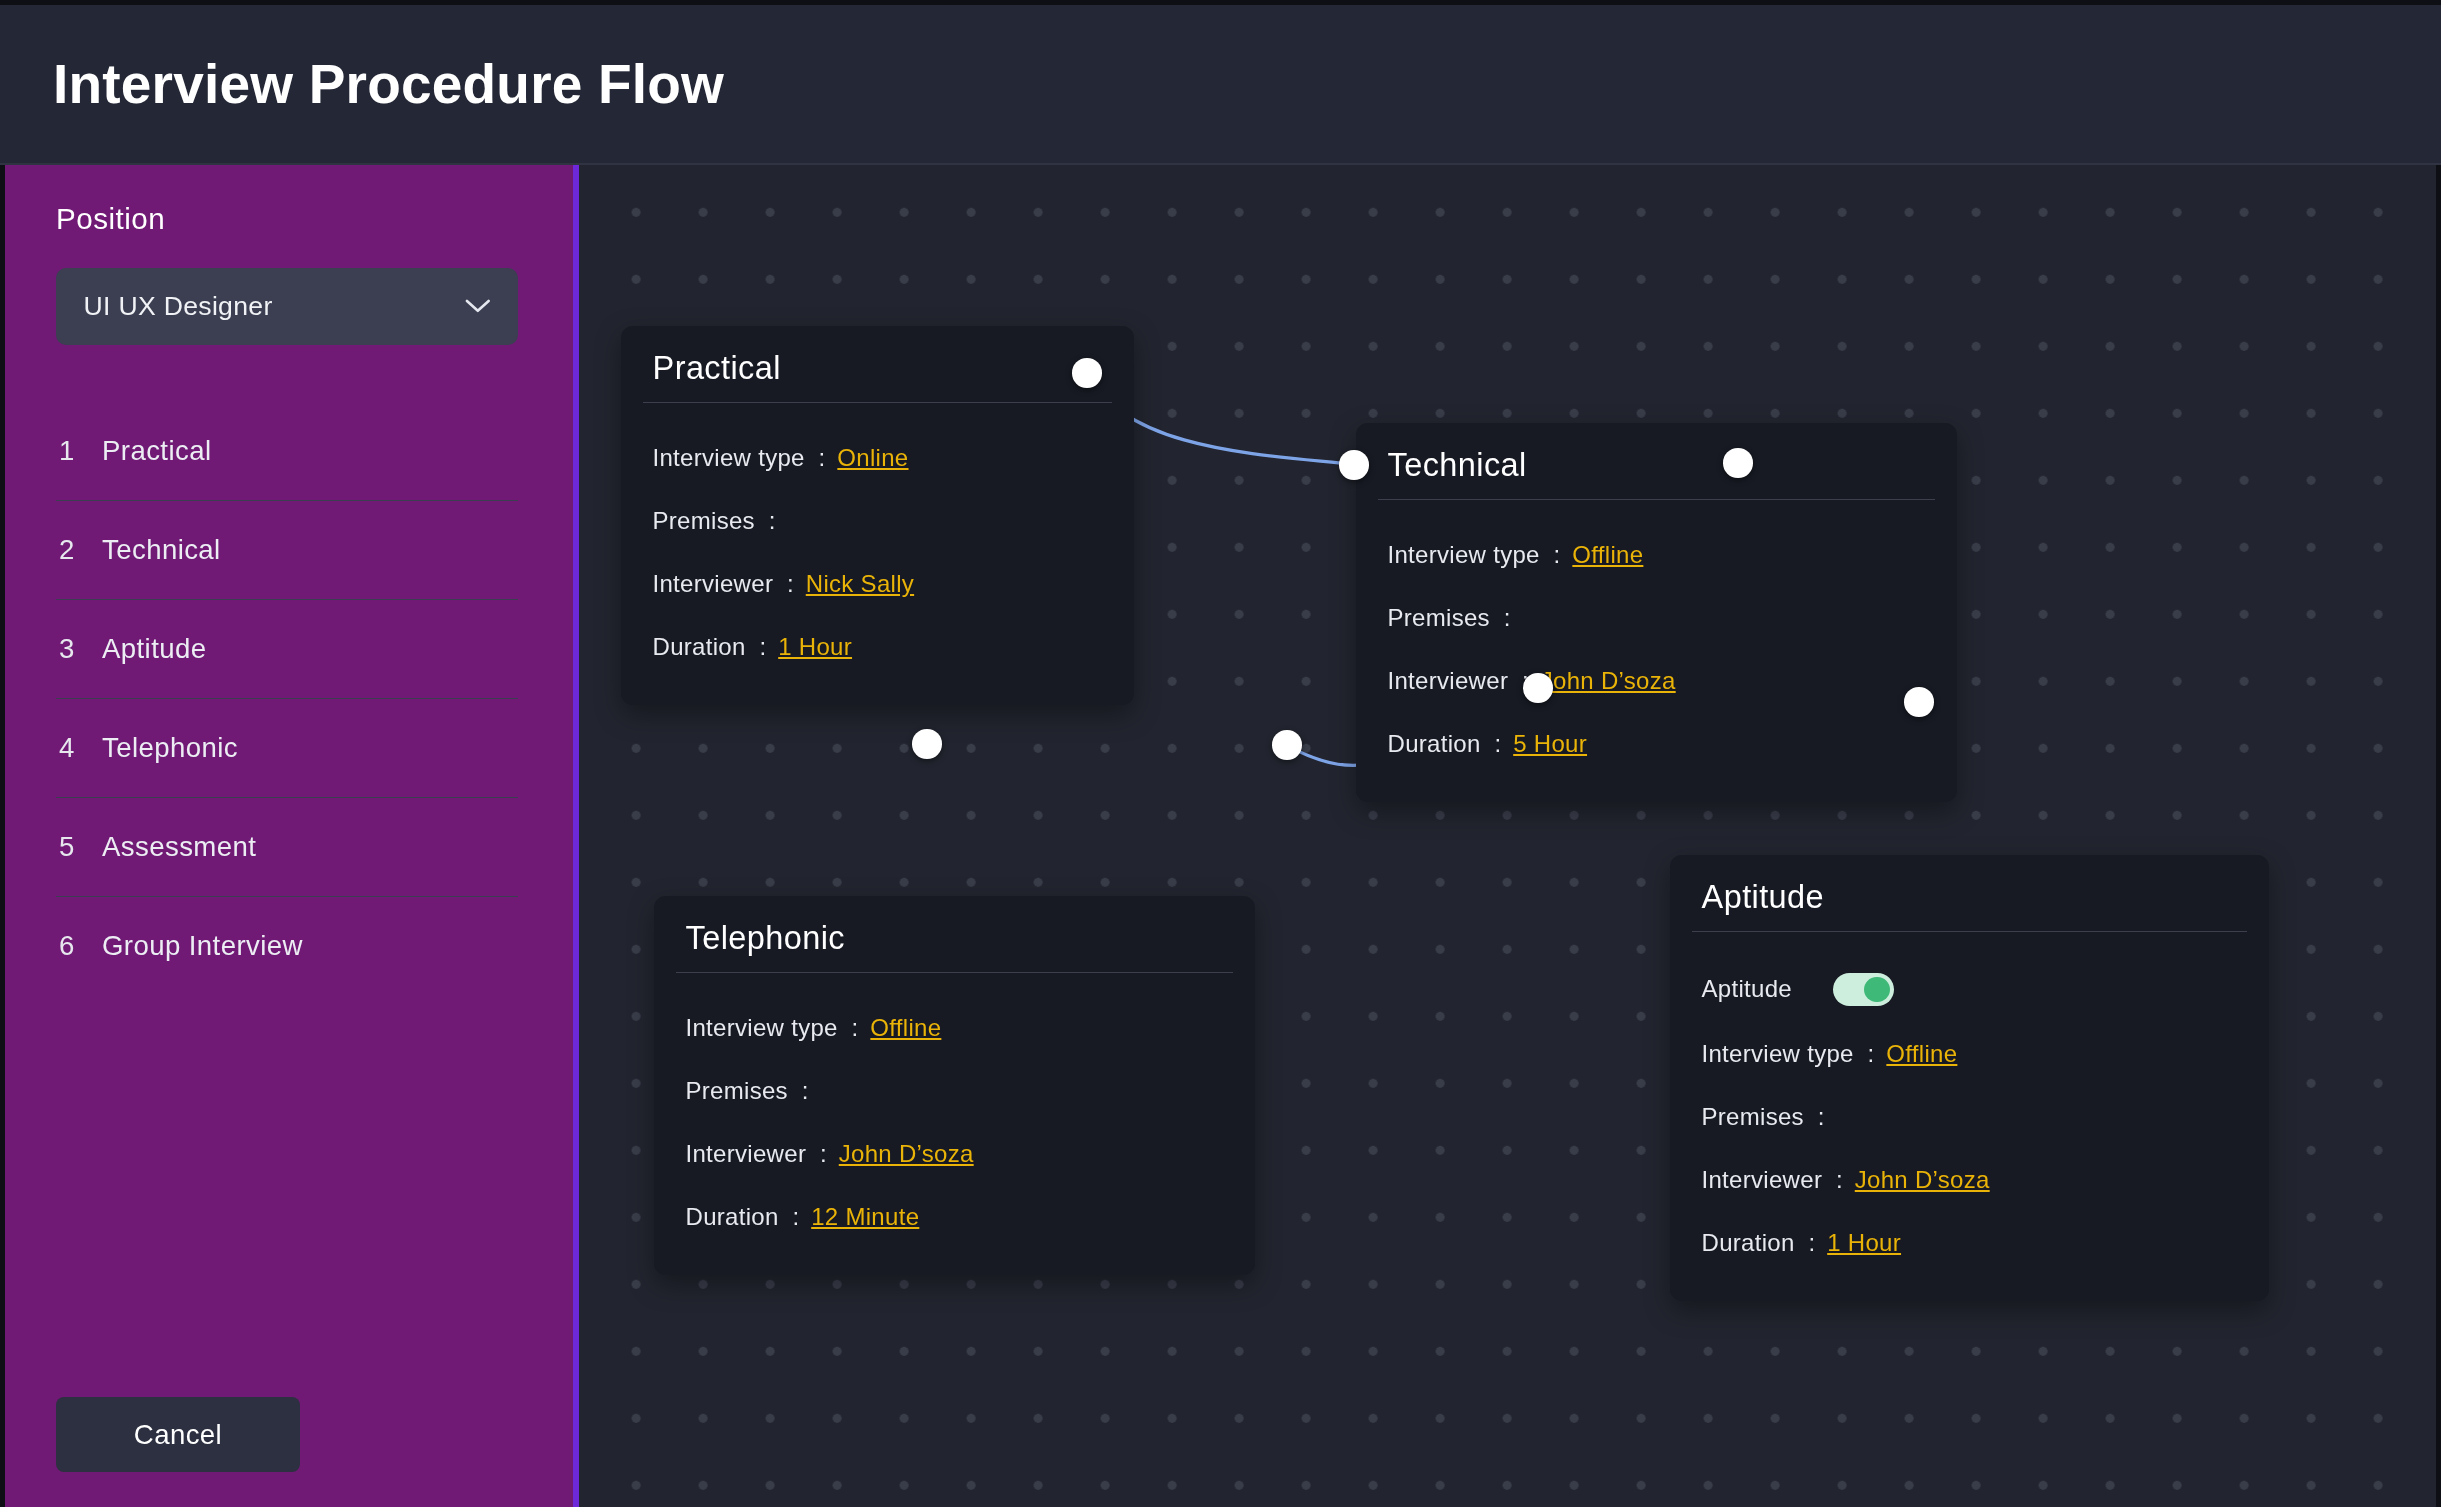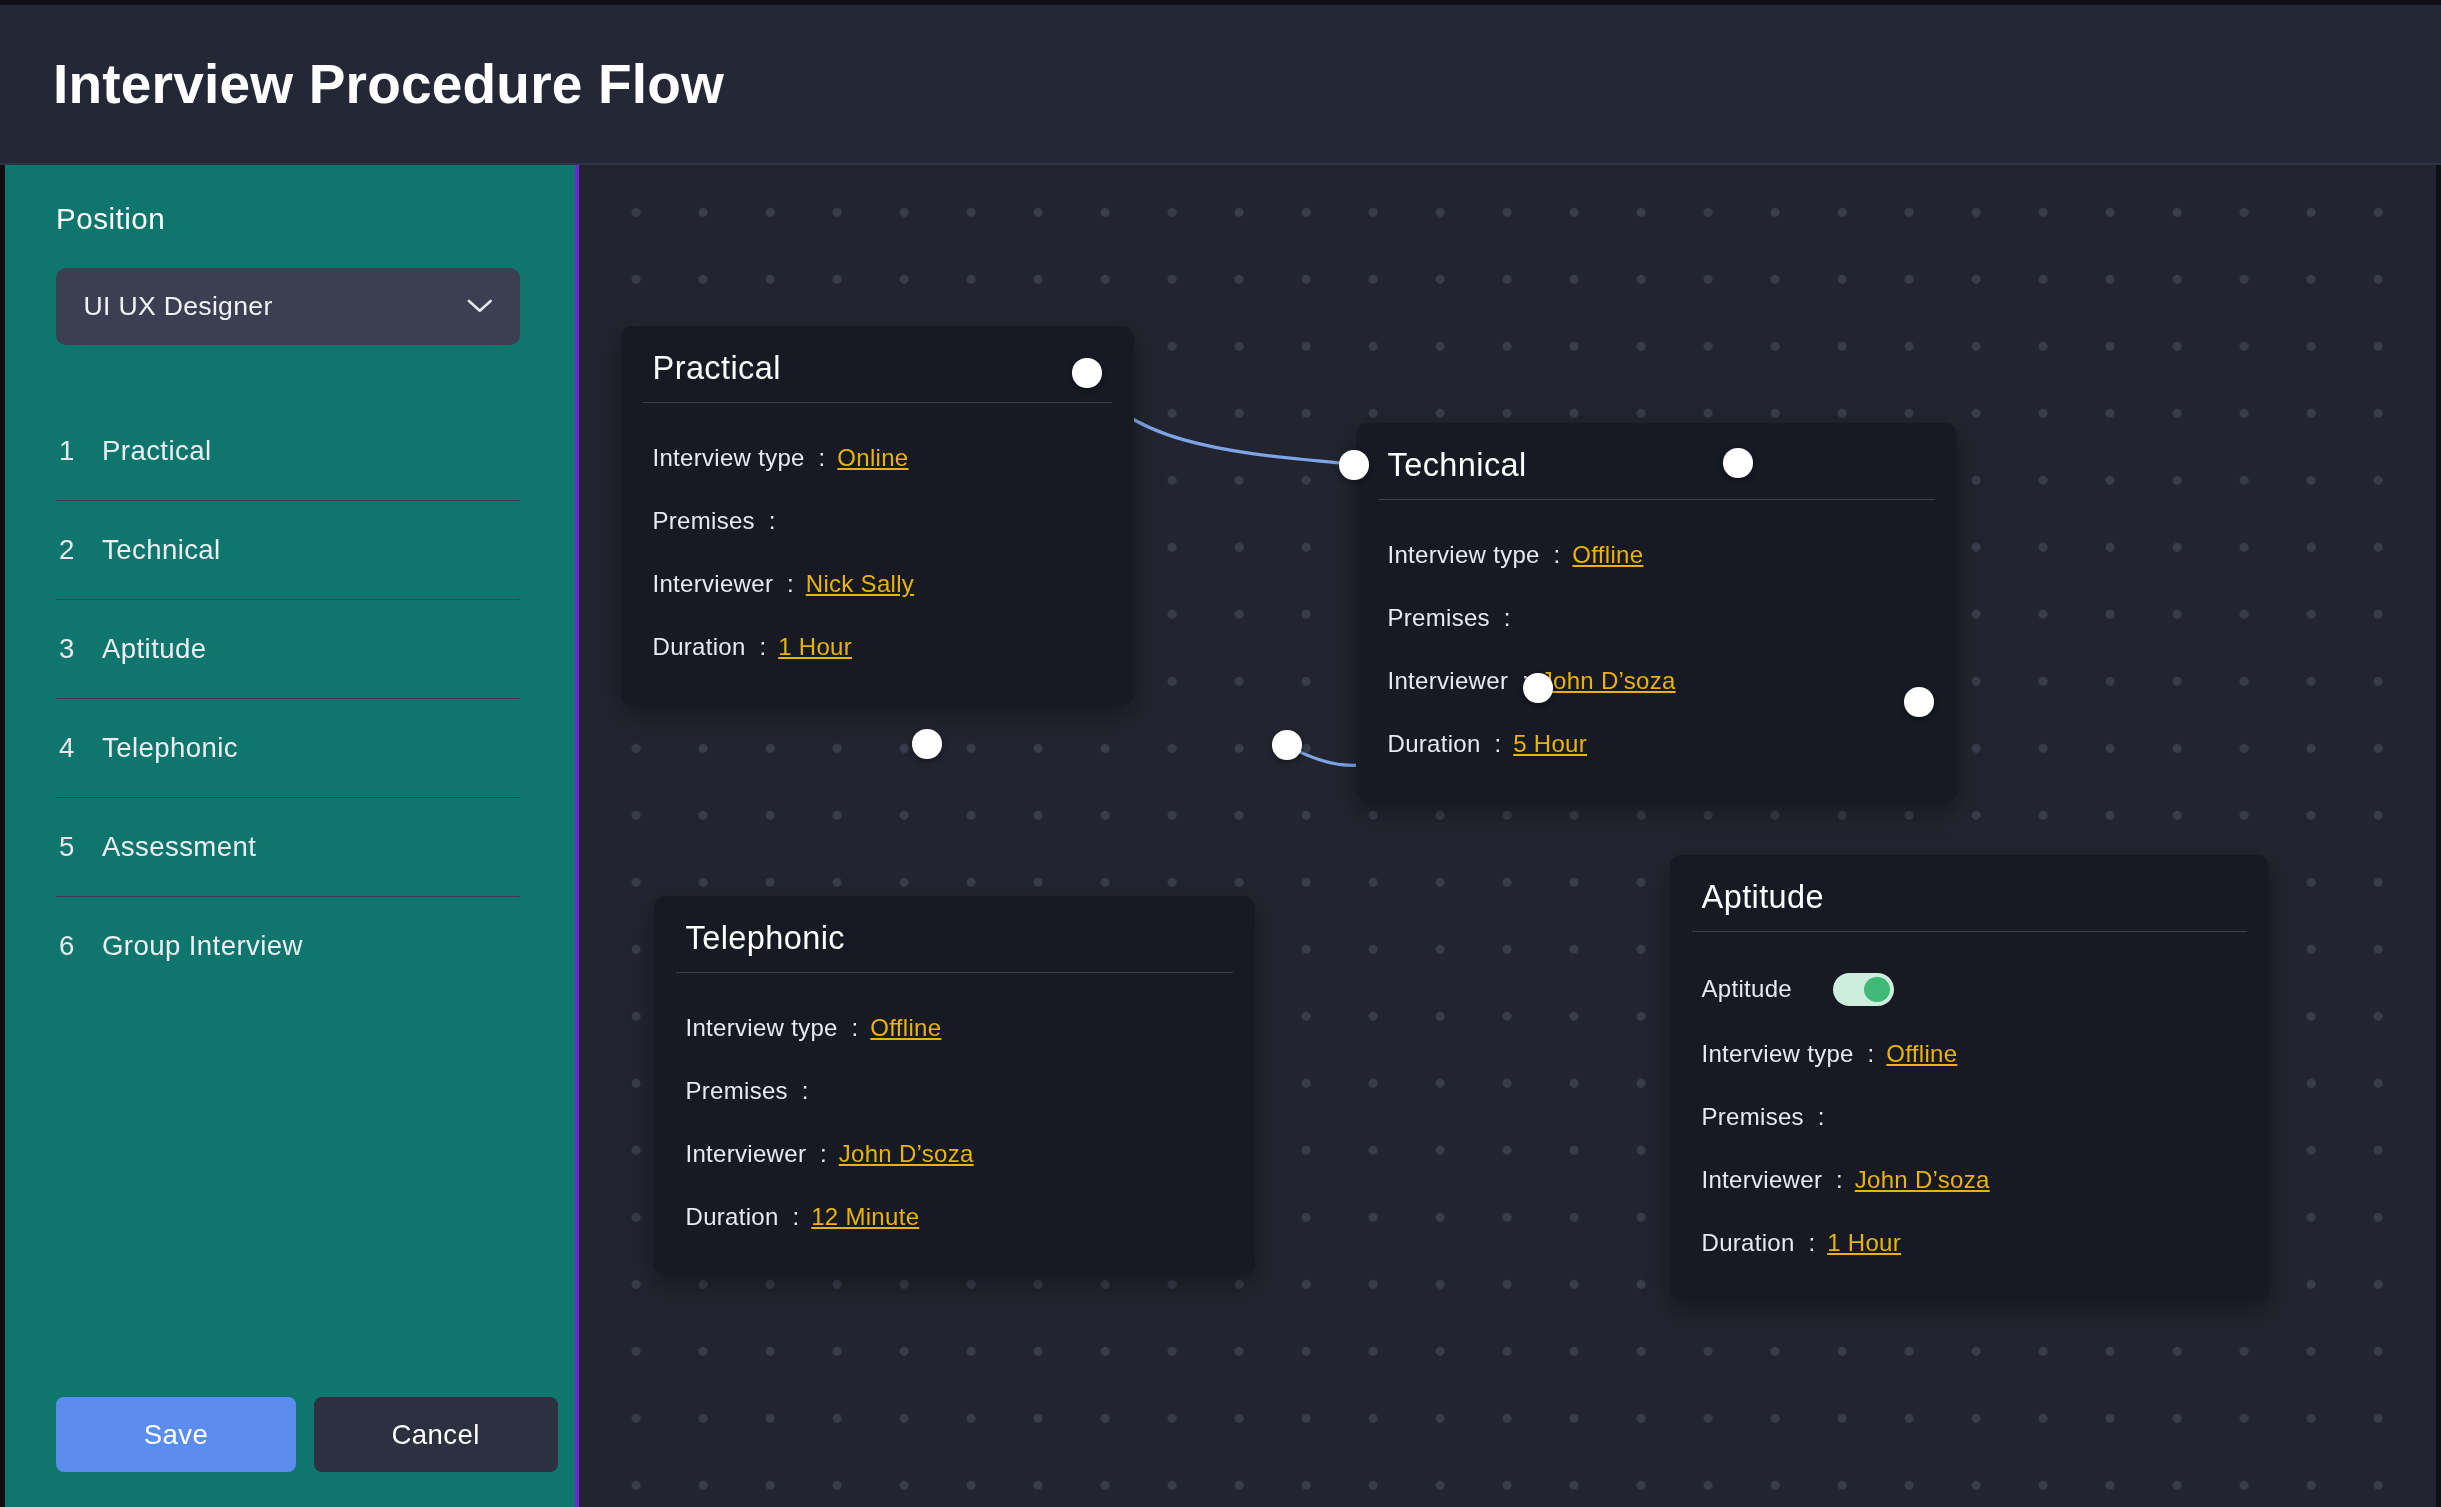--- a/index.html
+++ b/index.html
@@ -41,22 +41,22 @@
   .body {
     flex: 1;
     display: flex;
     min-height: 0;
   }
 
   
   .sidebar {
     width: 579px;
     min-width: 579px;
-    background: #0f766e;
-    border-right: 4px solid #6d28d9;
+    background: #701a75;
+    border-right: 6px solid #6d28d9;
     position: relative;
     padding: 0 0 0 0;
     border-left: 5.9px solid #0d0f14;
   }
   .sidebar-inner {
     padding: 37px 55px 0 51px;
   }
   .sidebar-heading {
     font-size: 29.6px;
     color: #ffffff;
@@ -267,21 +267,20 @@
             <span class="step-label">Assessment</span>
           </li>
           <li class="step-item">
             <span class="step-num">6</span>
             <span class="step-label">Group Interview</span>
           </li>
         </ul>
       </div>
 
       <div class="sidebar-actions">
-        <button class="btn btn-save">Save</button>
         <button class="btn btn-cancel">Cancel</button>
       </div>
     </div>
 
     <div class="canvas">
         <svg class="edges" viewBox="0 0 1884 1362">
           <path d="M 515 211 C 555 291, 697 294, 787 304" fill="none" stroke="#7ea4e8" stroke-width="3.4"></path>
           <path d="M 1176 302 C 1326 422, 1400 335, 1360 545" fill="none" stroke="#7ea4e8" stroke-width="3.4"></path>
           <path d="M 718 589 C 828 649, 843 561, 973 531" fill="none" stroke="#7ea4e8" stroke-width="3.4"></path>
         </svg>

